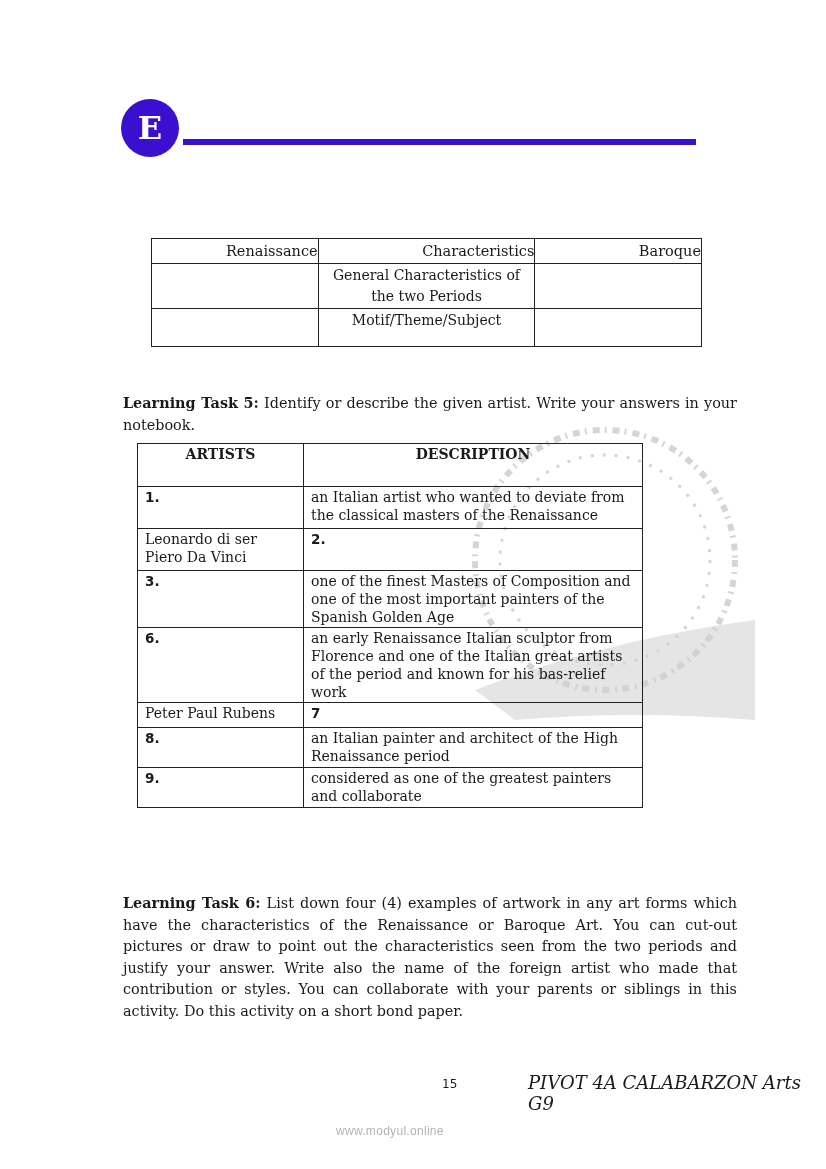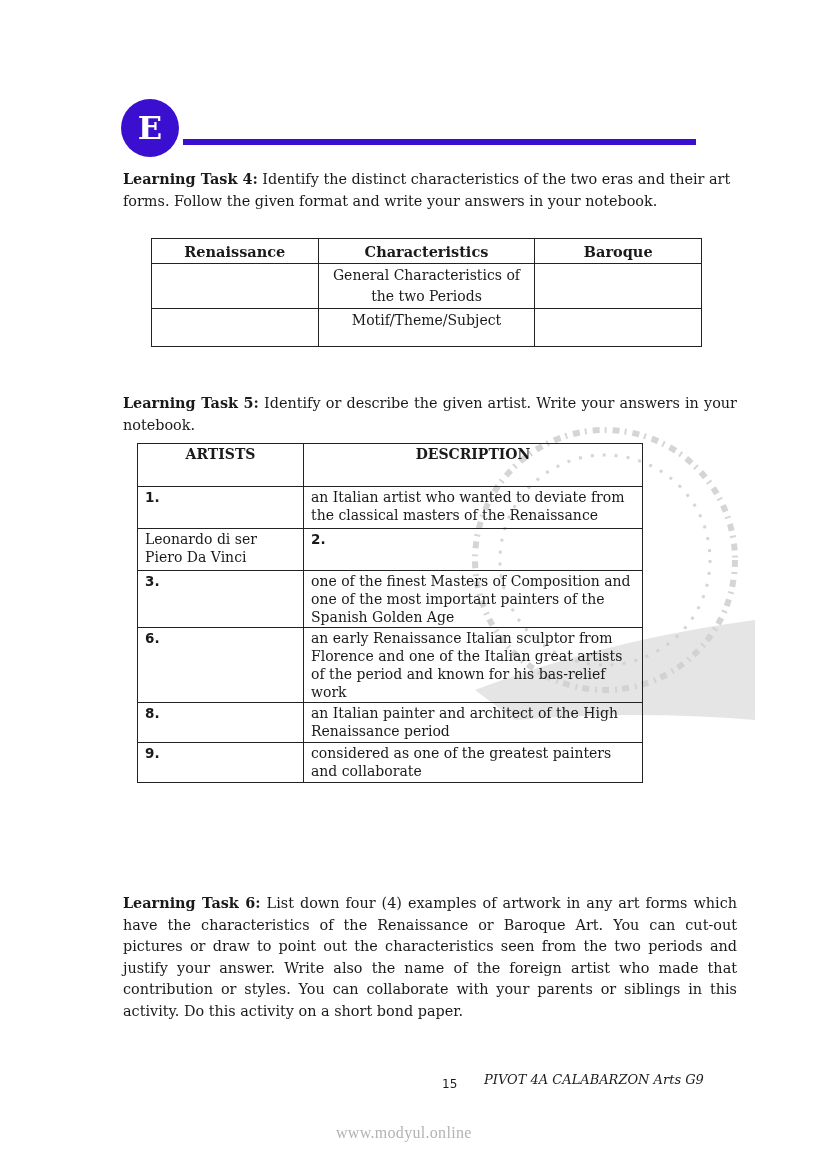--- a/index.html
+++ b/index.html
@@ -19,58 +19,55 @@
     .para { position: absolute; left: 123px; width: 614px; font-size: 14.4px; line-height: 21.5px; text-align: justify; }
     .para b { font-weight: bold; }
     .p4 { top: 168px; text-align: left; }
     .p5 { top: 392px; }
     .p6 { top: 892px; }
 
     table { position: absolute; border-collapse: collapse; font-size: 14px; }
     td, th { border: 1.5px solid #222; vertical-align: top; }
 
     .t4 { left: 151px; top: 238px; width: 551px; }
-    .t4 th { height: 24px; font-weight: bold; font-size: 14.5px; text-align: center; vertical-align: middle; padding: 0; }
+    .t4 th { height: 24px; font-weight: normal; font-size: 14.5px; text-align: right; vertical-align: middle; padding: 0; }
     .t4 td { text-align: center; padding: 1px 6px; line-height: 21px; font-size: 14px; }
     .t4 .c1 { width: 165px; } .t4 .c2 { width: 215px; } .t4 .c3 { width: 165px; margin-top: 48px; }
     .t4 .r1 td { height: 42px; }
     .t4 .r2 td { height: 35px; }
     .t4 .r3 td { height: 35px; }
 
     .t5 { left: 137px; top: 443px; width: 506px; }
     .t5 th { font-weight: bold; font-size: 14px; text-align: center; height: 40px; padding: 2px 4px 0 4px; vertical-align: top; }
     .t5 td { padding: 1px 7px; line-height: 18px; font-size: 14px; }
     .t5 .ca { width: 151px; }
     .t5 .num { font-family: "DejaVu Sans", "Liberation Sans", sans-serif; font-weight: bold; font-size: 13.5px; }
 
     .footer-num { position: absolute; left: 442px; top: 1077px; font-family: "DejaVu Sans", "Liberation Sans", sans-serif; font-size: 12px; }
-    .footer-title { position: absolute; left: 484px; top: 1072px; font-style: italic; font-size: 13px; }
-    .site { position: absolute; left: 336px; top: 1124px; font-family: Liberation Serif, serif; font-size: 16px; color: #b3b3b3; letter-spacing: 0.3px; }
+    .footer-title { position: absolute; left: 528px; top: 1072px; font-style: italic; font-size: 18px; }
+    .site { position: absolute; left: 336px; top: 1124px; font-family: Liberation Sans, sans-serif; font-size: 12px; color: #b3b3b3; letter-spacing: 0.3px; }
   </style>
 </head>
 <body>
 
 <div class="page">
 
   <svg class="watermark" viewBox="0 0 300 360">
     <g fill="none" stroke="#c8c8c8" stroke-width="6" stroke-dasharray="7 5 2 6" opacity="0.75">
       <circle cx="150" cy="170" r="130"></circle>
       <circle cx="150" cy="170" r="105" stroke-width="3" stroke-dasharray="3 9"></circle>
     </g>
     <path d="M20 300 Q150 250 300 230 L300 330 Q180 320 60 330 Z" fill="#cfcfcf" opacity="0.55"></path>
   </svg>
 
   <div class="badge">
     <span>E</span>
   </div>
   <div class="header-rule"></div>
 
-  <div class="para p4">
-    <b>Learning Task 4:</b><span> Identify the distinct characteristics of the two eras and their art forms. Follow the given format and write your answers in your  notebook.</span>
-  </div>
 
   <table class="t4">
     <thead>
       <tr>
         <th class="c1">Renaissance</th>
         <th class="c2">Characteristics</th>
         <th class="c3">Baroque</th>
       </tr>
     </thead>
     <tbody>
@@ -108,20 +105,24 @@
           <td class="num">2.</td>
         </tr>
         <tr style="height: 44px;">
           <td class="ca num">3.</td>
           <td>one of the finest Masters of Composition and one of the most important painters of the Spanish Golden Age</td>
         </tr>
         <tr style="height: 58px;">
           <td class="ca num">6.</td>
           <td>an early Renaissance Italian sculptor from Florence and one of the Italian great artists of the period and known for his bas-relief work</td>
         </tr>
+        <tr style="height: 25px;">
+          <td class="ca">Peter Paul Rubens</td>
+          <td class="num">7</td>
+        </tr>
         <tr style="height: 40px;">
           <td class="ca num">8.</td>
           <td>an Italian painter and architect of the High Renaissance period</td>
         </tr>
         <tr style="height: 40px;">
           <td class="ca num">9.</td>
           <td>considered as one of the greatest painters and collaborate</td>
         </tr>
       </tbody>
   </table>

